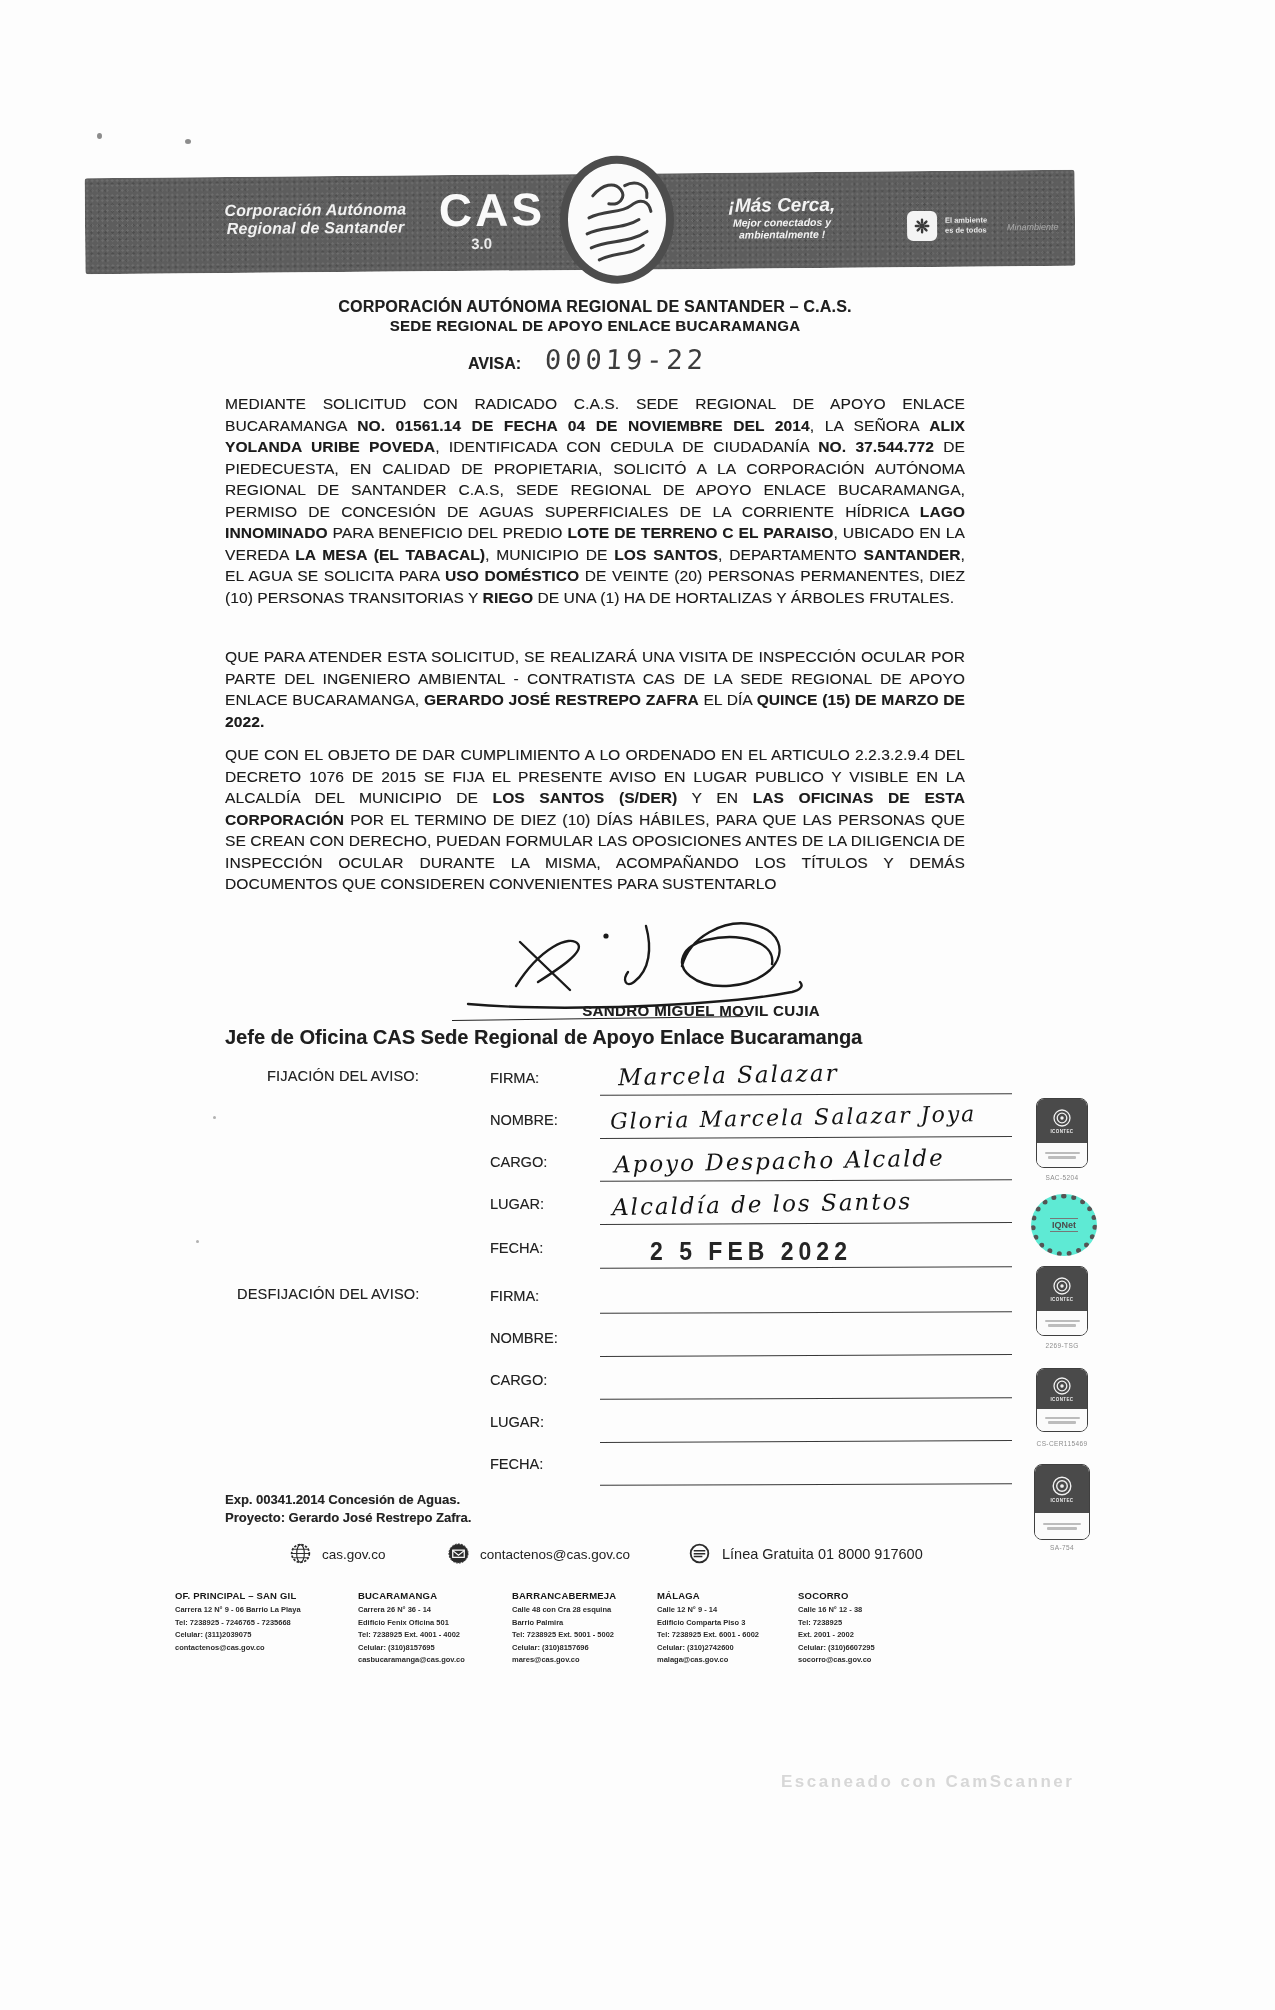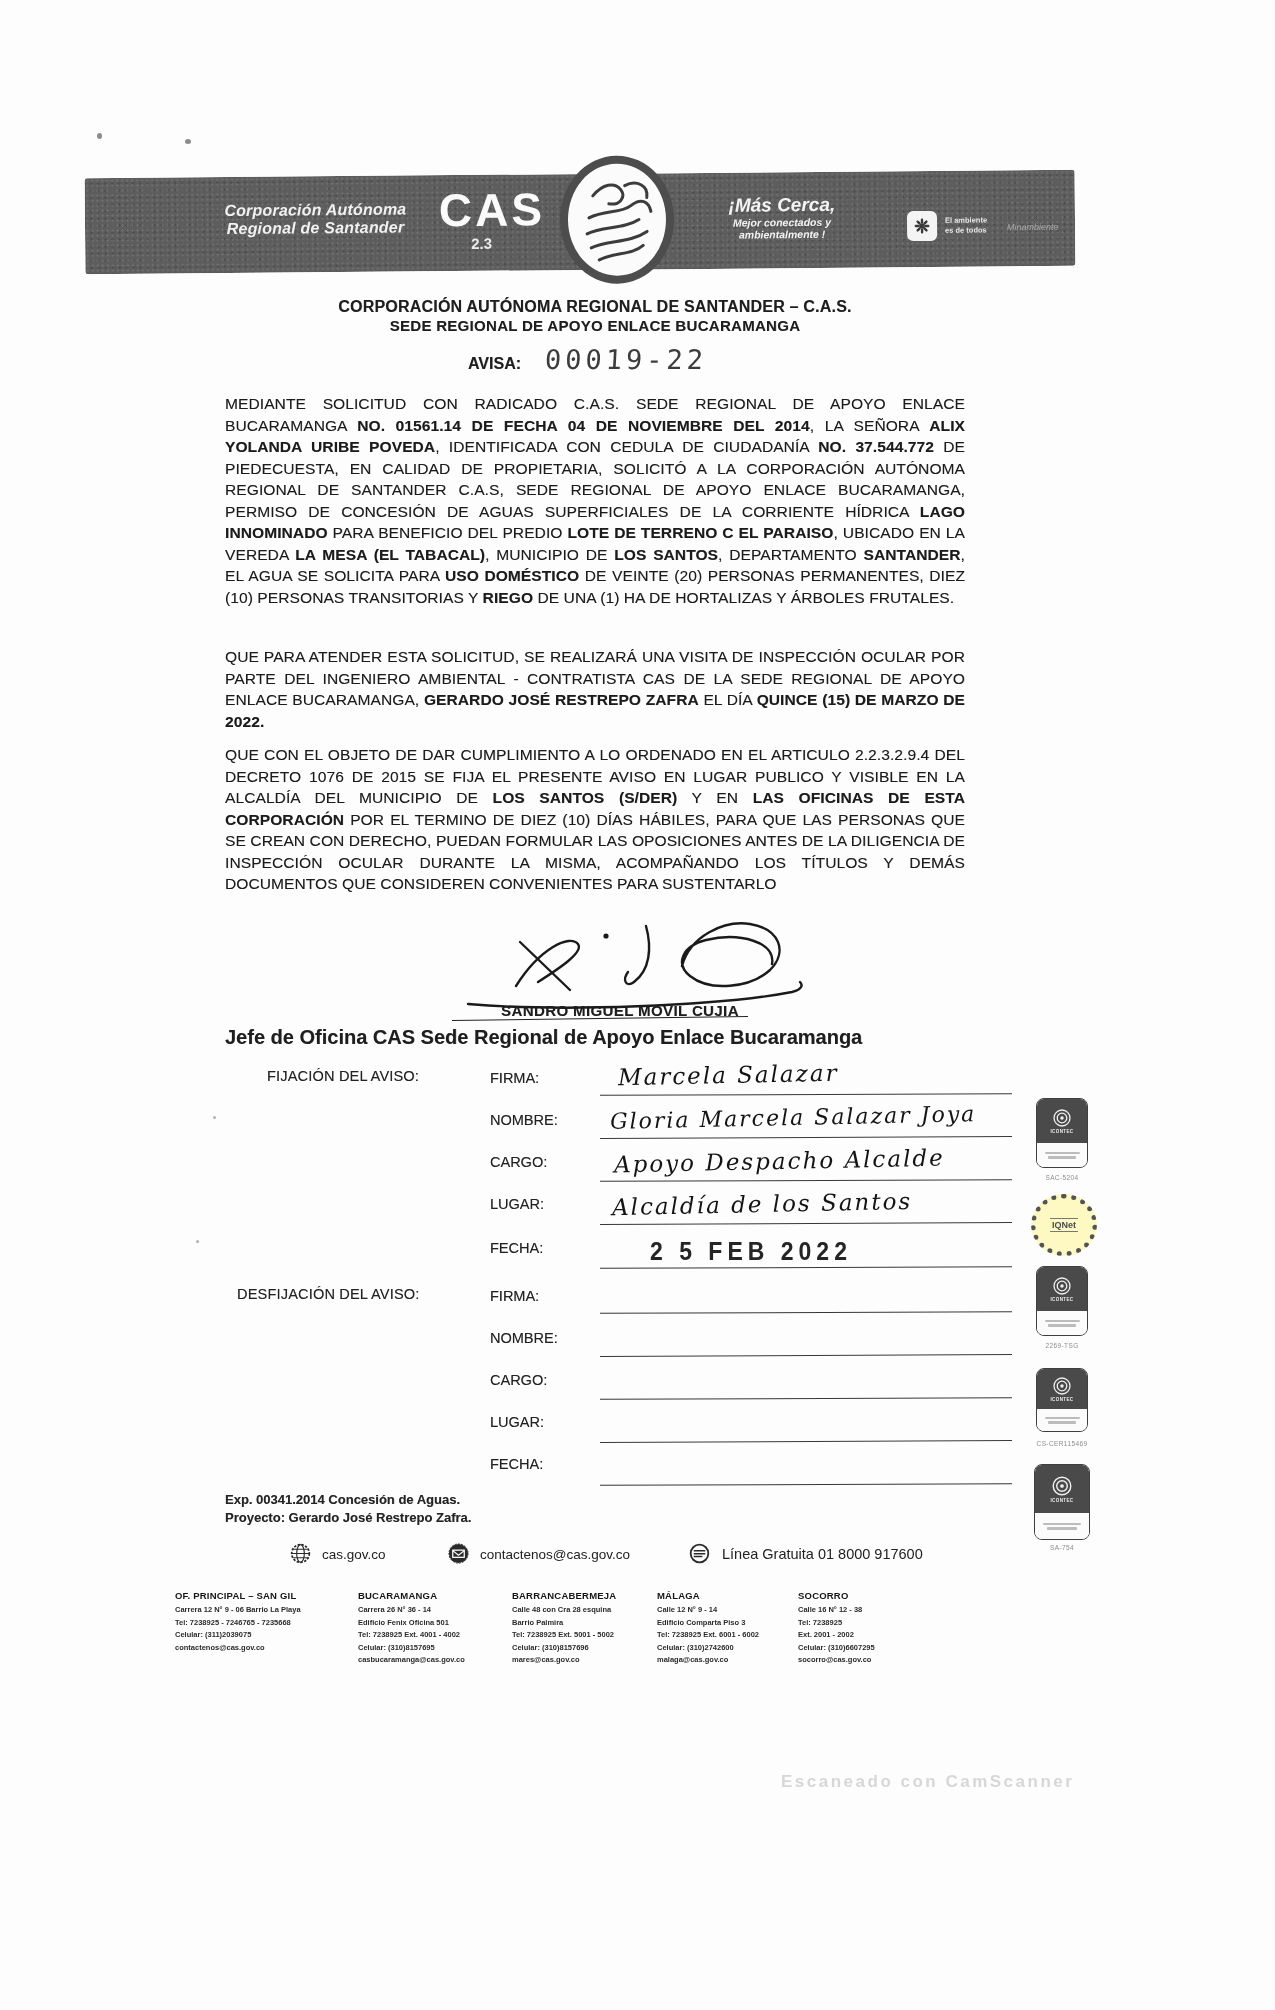--- a/index.html
+++ b/index.html
@@ -39,42 +39,42 @@
             color:#2c2c2c;transform:skewX(-3deg);opacity:.92;}
 
   
   .para{position:absolute;left:225px;width:740px;font-size:15.5px;line-height:21.5px;
         text-align:justify;letter-spacing:.1px;color:#1b1b1b;}
   .para b{font-weight:bold;}
   .p1{top:393px;} .p2{top:646px;} .p3{top:744px;}
 
   
   .signature{position:absolute;left:420px;top:908px;width:400px;height:105px;}
-  .sig-name{left:420px;top:1002px;width:400px;text-align:center;font-size:15px;font-weight:bold;letter-spacing:.4px;}
+  .sig-name{left:420px;top:1002px;width:400px;text-align:right;font-size:15px;font-weight:bold;letter-spacing:.4px;}
   .sig-underline{left:452px;top:1018px;width:296px;height:0;border-bottom:1.6px solid #222;transform:rotate(-.8deg);}
   .sig-role{left:225px;top:1026px;width:760px;text-align:left;font-size:20px;font-weight:bold;}
 
   
   .sec-title{position:absolute;font-size:14.5px;letter-spacing:.2px;color:#222;}
   .flabel{position:absolute;left:490px;font-size:14.5px;color:#222;}
   .fline{position:absolute;left:600px;width:412px;height:0;border-bottom:1.8px solid #1c1c1c;opacity:.88;}
   .hw{position:absolute;font-family:"DejaVu Serif",serif;font-style:italic;font-size:23px;
       letter-spacing:2px;color:#141414;transform:rotate(-1.2deg);white-space:nowrap;}
   .datestamp{position:absolute;font-family:"Liberation Sans",sans-serif;font-weight:bold;font-size:23px;
       letter-spacing:5px;color:#252525;transform:scaleY(1.15);white-space:nowrap;}
 
   
   .badge{position:absolute;width:50px;border-radius:8px;overflow:hidden;border:1px solid #3f3f3f;background:#fff;}
   .badge .bt{background:#4a4a4a;display:flex;flex-direction:column;align-items:center;justify-content:center;gap:1px;}
   .badge .brand{color:#eee;font-size:4.5px;font-weight:bold;letter-spacing:.4px;}
   .badge .bb{background:#fbfbfb;display:flex;flex-direction:column;align-items:center;justify-content:center;gap:2px;}
   .microline{width:70%;height:2.5px;background:#9a9a9a;opacity:.65;border-radius:1px;}
   .bcap{position:absolute;width:80px;text-align:center;font-size:6.5px;color:#8d8d8d;letter-spacing:.4px;}
   .ringseal{position:absolute;left:1031px;top:1194px;width:56px;height:52px;border-radius:50%;
-            border:5px dotted #545454;background:#fef9c3;display:flex;align-items:center;justify-content:center;}
+            border:5px dotted #545454;background:#5eead4;display:flex;align-items:center;justify-content:center;}
   .ringseal span{font-size:9px;font-weight:bold;color:#4c4c4c;border-top:1px solid #777;border-bottom:1px solid #777;padding:1px 2px;}
 
   
   .exp{position:absolute;left:225px;font-size:13px;font-weight:bold;color:#242424;}
   .c-ico{position:absolute;width:23px;height:23px;}
   .c-text{position:absolute;font-size:13.5px;font-weight:normal;color:#222;}
   .office{position:absolute;top:1590px;}
   .office .oname{font-size:9.5px;font-weight:bold;margin-bottom:3px;letter-spacing:.2px;color:#161616;}
   .office .oline{font-size:7.5px;font-weight:bold;line-height:12.5px;color:#2b2b2b;}
   .watermark{left:781px;top:1772px;font-size:17px;font-weight:bold;letter-spacing:2.5px;color:#d7d7d7;}
@@ -89,21 +89,21 @@
   <div class="speck" style="left:907px;top:247px;width:3px;height:3px;"></div>
   <div class="speck" style="left:213px;top:1116px;width:3px;height:3px;opacity:.5;"></div>
   <div class="speck" style="left:196px;top:1240px;width:3px;height:3px;opacity:.5;"></div>
 
   <div class="banner">
     <div class="org">
       <div>Corporación Autónoma</div>
       <div>Regional de Santander</div>
     </div>
     <div class="cas">CAS</div>
-    <div class="ver">2.3</div>
+    <div class="ver">3.0</div>
     <svg class="logo-circle" viewBox="0 0 116 132">
       <ellipse cx="58" cy="66" rx="57" ry="64" fill="#4d4d4d"></ellipse>
       <ellipse cx="58" cy="66" rx="49" ry="56" fill="#fbfbfb"></ellipse>
       <g fill="none" stroke="#3c3c3c" stroke-width="3" stroke-linecap="round">
         <path d="M34,42 C44,30 56,28 62,36 C68,44 60,52 50,50"></path>
         <path d="M66,32 C78,26 90,32 88,44"></path>
         <path d="M30,64 C46,56 62,60 72,52 C82,44 90,48 92,58"></path>
         <path d="M28,80 C44,72 64,76 80,66"></path>
         <path d="M32,94 C50,86 70,90 88,78"></path>
         <path d="M40,106 C56,98 72,102 84,92"></path>

